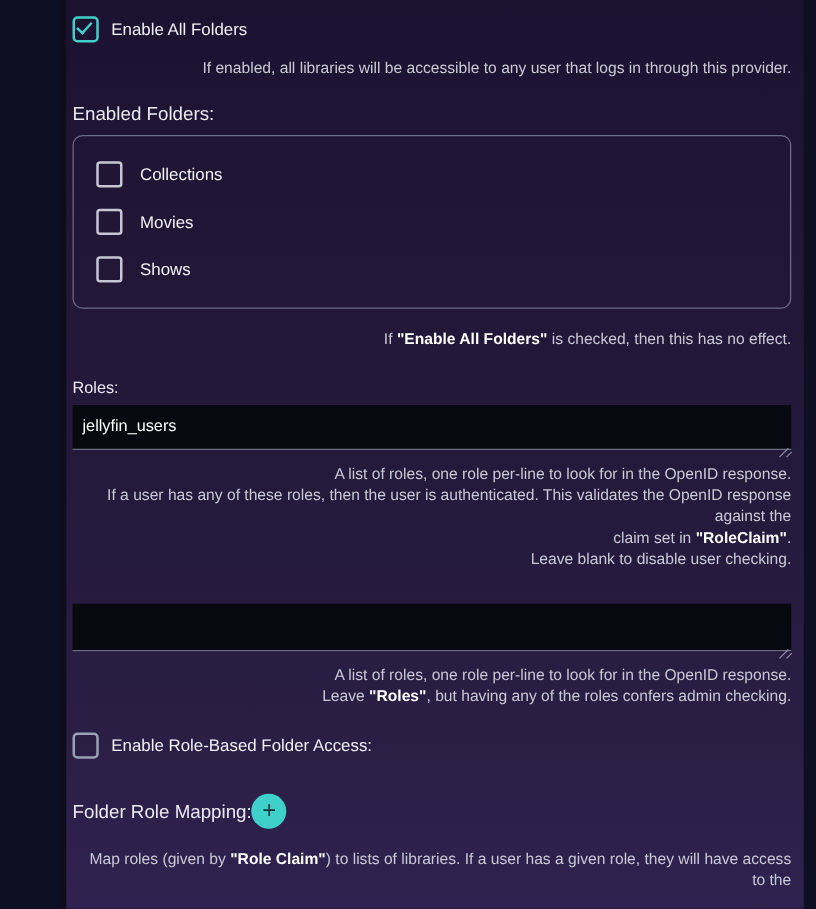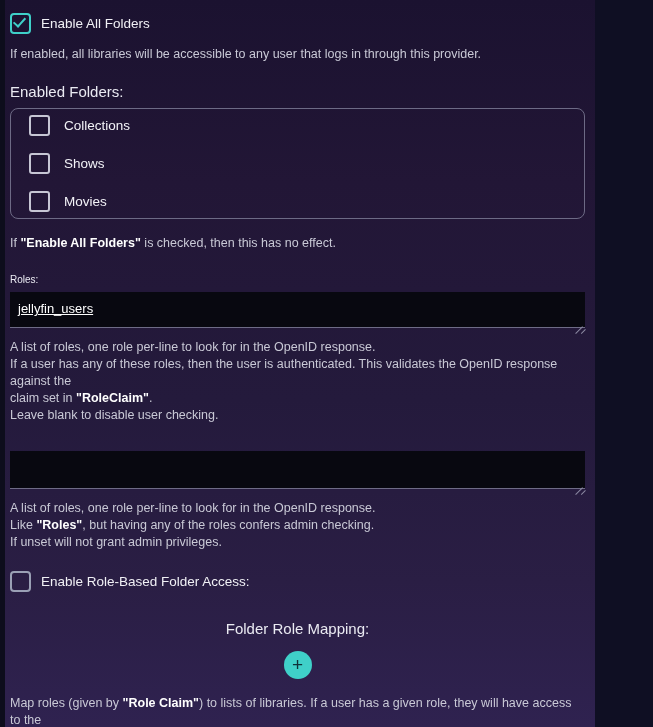--- a/index.html
+++ b/index.html
@@ -15,20 +15,21 @@
     color: #e8e8f0;
     font-size: 13px;
   }
   .page {
     position: relative;
     width: 595px;
     height: 727px;
     background: linear-gradient(180deg, #1b1230 0%, #221636 25%, #241a3c 55%, #2a1e44 80%, #2f2250 100%);
     box-sizing: border-box;
     padding: 0 10px;
+    margin-left: 48px;
   }
   .left-rail {
     position: absolute;
     left: 0;
     top: 0;
     bottom: 0;
     width: 5px;
     background: #0d0d1c;
   }
   
@@ -67,41 +68,42 @@
     border-radius: 4px;
   }
   .cbx-label {
     font-size: 13.5px;
     color: #f0f0f5;
   }
   .help {
     color: #c9c9d6;
     font-size: 12.5px;
     line-height: 17px;
+    text-align: right;
   }
   .help b {
     color: #ffffff;
     font-weight: bold;
   }
   .section-label {
     font-size: 15px;
     color: #eaeaf2;
   }
   .top-check {
     padding-top: 13px;
   }
   .spacer-8 { height: 8px; }
   .spacer-12 { height: 12px; }
   .spacer-16 { height: 16px; }
   .spacer-20 { height: 20px; }
 
   .folders-box {
     border: 1px solid #6d6a85;
     border-radius: 8px;
-    padding: 6px 18px;
+    padding: 20px 18px;
     margin-top: 8px;
     background: transparent;
   }
   .folders-box .row + .row { margin-top: 17px; }
   .folders-box .cbx {
     width: 21px;
     height: 21px;
     border-radius: 3px;
     border-color: #c6c6d4;
   }
@@ -122,21 +124,20 @@
     border: none;
     border-bottom: 1px solid #6e6b86;
     color: #ffffff;
     font-family: "Liberation Sans", sans-serif;
     font-size: 13px;
     padding: 8px 10px 6px 8px;
     resize: none;
     outline: none;
     line-height: 17px;
     overflow: hidden;
-    text-decoration: underline;
   }
   textarea.t1 { height: 36px; }
   textarea.t2 { height: 38px; }
   .resize-grip {
     position: absolute;
     right: 2px;
     bottom: 3px;
     width: 11px;
     height: 11px;
     pointer-events: none;
@@ -146,21 +147,21 @@
     right: 0;
     background: #8d8aa3;
     height: 1px;
     display: block;
     transform-origin: right bottom;
   }
   .g1 { width: 10px; bottom: 1px; transform: rotate(-45deg); }
   .g2 { width: 6px;  bottom: 1px; right: 0; transform: rotate(-45deg) translate(0,4px); }
 
   .fieldlabel {
-    font-size: 10px;
+    font-size: 13px;
     color: #eaeaf2;
     margin-top: 2px;
   }
 
   .plus-btn {
     width: 28px;
     height: 28px;
     border-radius: 50%;
     background: #3fd0c9;
     color: #10323a;
@@ -168,22 +169,20 @@
     font-size: 19px;
     line-height: 28px;
     text-align: center;
     font-family: "Liberation Sans", sans-serif;
     cursor: pointer;
     padding: 0;
   }
   .inline-row {
     display: flex;
     align-items: center;
-    gap: 14px;
-    flex-direction: column;
   }
 </style>
 </head>
 <body>
 
 <div class="page">
   <div class="left-rail"></div>
 
   <div class="top-check row">
     <div class="cbx big checked"></div>
@@ -196,25 +195,25 @@
 
   <div class="section-label">Enabled Folders:</div>
 
   <div class="folders-box">
     <div class="row">
       <div class="cbx"></div>
       <span class="cbx-label">Collections</span>
     </div>
     <div class="row">
       <div class="cbx"></div>
-      <span class="cbx-label">Shows</span>
+      <span class="cbx-label">Movies</span>
     </div>
     <div class="row">
       <div class="cbx"></div>
-      <span class="cbx-label">Movies</span>
+      <span class="cbx-label">Shows</span>
     </div>
   </div>
 
   <div class="spacer-16"></div>
   <div class="help"><span>If </span><b>"Enable All Folders"</b><span> is checked, then this has no effect.</span></div>
 
   <div class="spacer-20"></div>
 
   <div class="fieldlabel">Roles:</div>
   <div class="ta-wrap">
@@ -234,22 +233,21 @@
 
   <div class="ta-wrap">
     <textarea class="field t2" style=""></textarea>
     <span class="resize-grip">
         <i class="g1"></i>
         <i class="g2"></i>
       </span>
   </div>
   <div class="spacer-8"></div>
   <div class="help">A list of roles, one role per-line to look for in the OpenID response.</div>
-  <div class="help"><span>Like </span><b>"Roles"</b><span>, but having any of the roles confers admin checking.</span></div>
-  <div class="help">If unset will not grant admin privileges.</div>
+  <div class="help"><span>Leave </span><b>"Roles"</b><span>, but having any of the roles confers admin checking.</span></div>
 
   <div class="spacer-20"></div>
 
   <div class="row">
     <div class="cbx big"></div>
     <span class="cbx-label">Enable Role-Based Folder Access:</span>
   </div>
   <div class="spacer-8"></div>
 
   <div class="spacer-20"></div>

